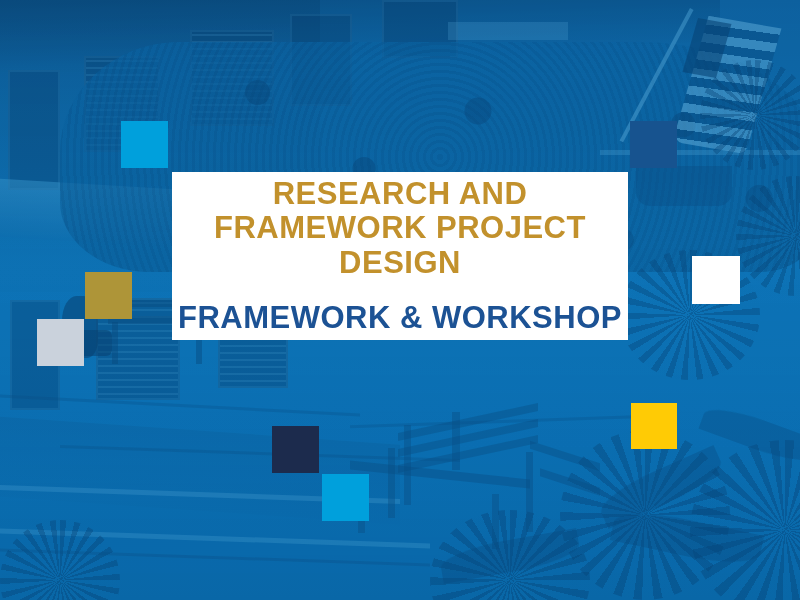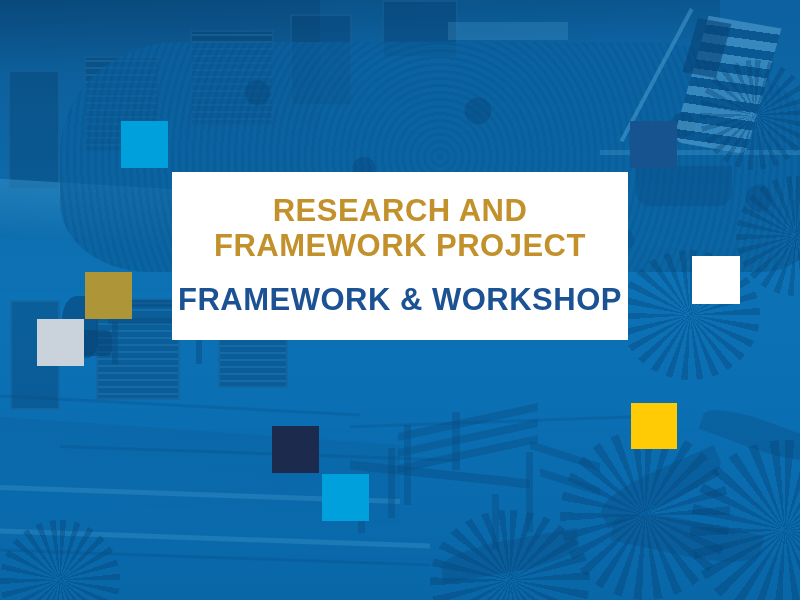--- a/index.html
+++ b/index.html
@@ -330,16 +330,17 @@
 
   <div class="sq" style="left:631px; top:403px; width:46px; height:46px; background:#FFCB05;"></div>
 
   <div class="sq" style="left:272px; top:426px; width:47px; height:47px; background:#1C2B4D;"></div>
 
   <div class="sq" style="left:322px; top:474px; width:47px; height:47px; background:#00A0DC;"></div>
 
   <div class="card">
     <div class="title-line title-main">RESEARCH AND</div>
     <div class="title-line title-main">FRAMEWORK PROJECT</div>
+    <div class="title-line title-main">DESIGN</div>
     <div class="title-line title-sub">FRAMEWORK &amp; WORKSHOP</div>
   </div>
 
 </div>
 
 </body></html>

